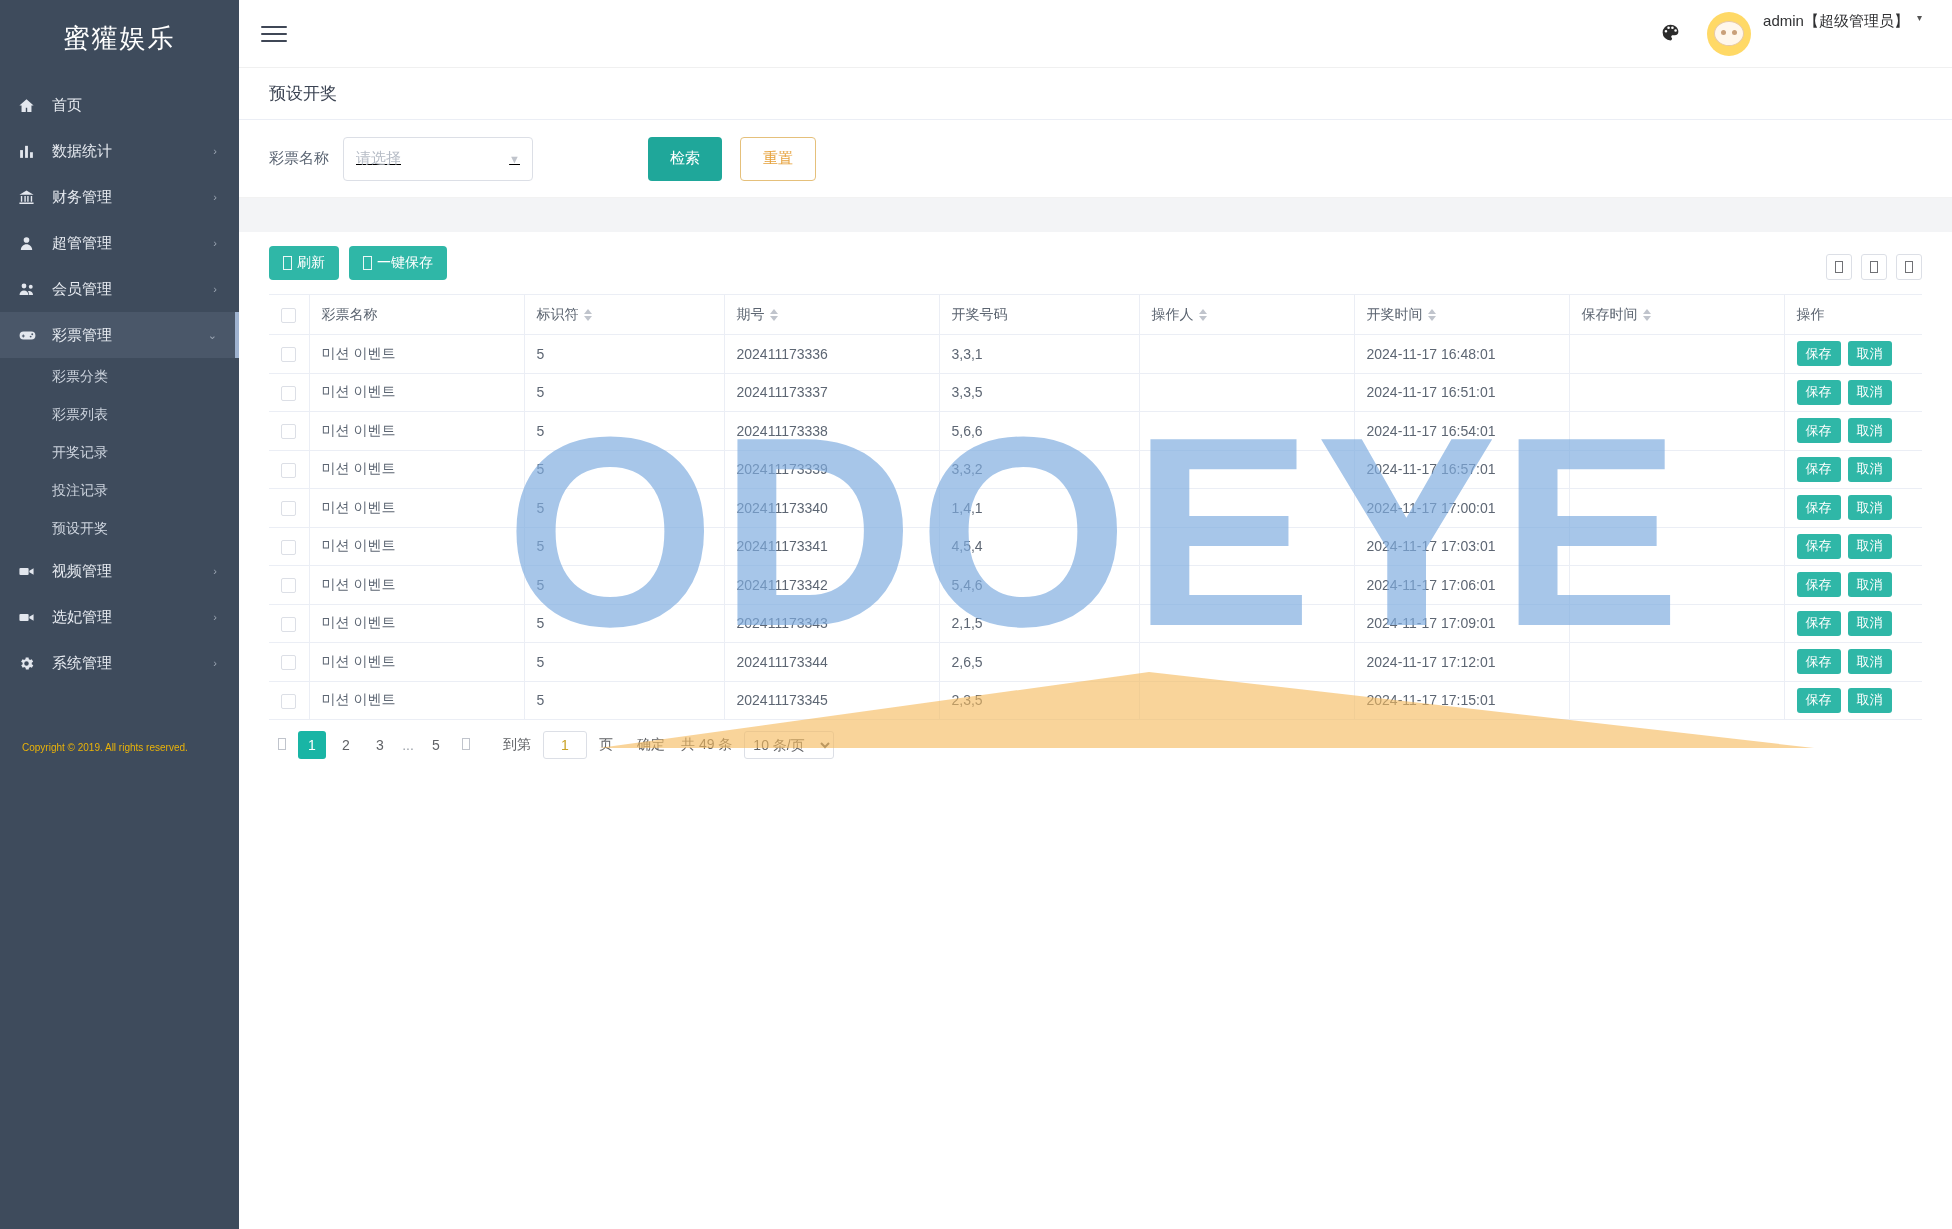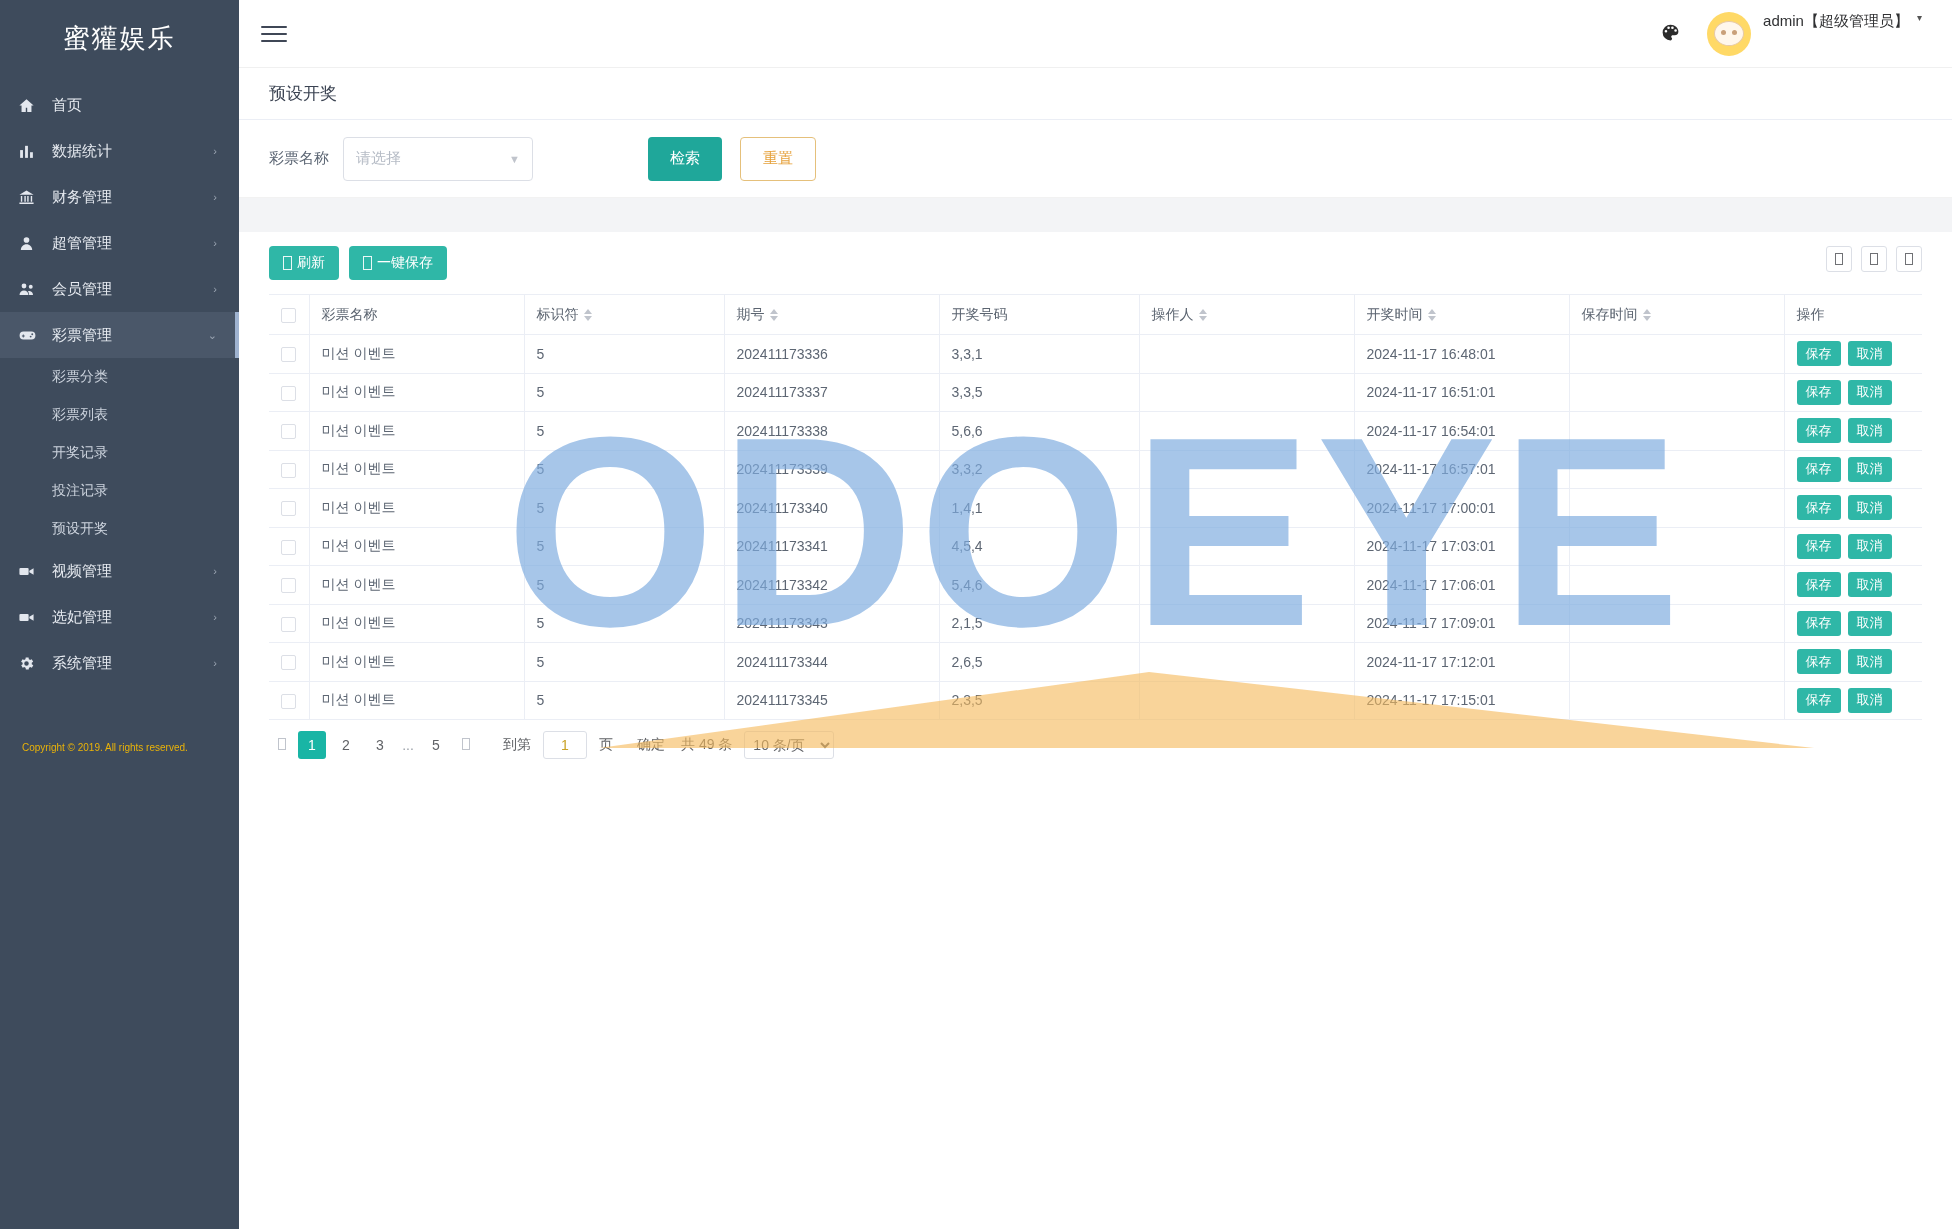--- a/index.html
+++ b/index.html
@@ -89,21 +89,21 @@
   }
   .page-head .title { font-size: 17px; color: #3b4352; }
 
   .filter-bar {
     height: 78px; background: #fff; display: flex; align-items: center;
     padding-left: 30px; border-bottom: 1px solid #f2f2f2;
   }
   .filter-label { font-size: 15px; color: #5a6472; margin-right: 14px; }
   .select-box {
     width: 190px; height: 44px; border: 1px solid #dcdfe6; border-radius: 4px;
-    display: flex; align-items: center; padding: 0 12px; background: #fff; cursor: pointer;
+    display: flex; align-items: center; padding: 0 12px; background: #fff; cursor: pointer; text-decoration: underline;
   }
   .select-box .ph { flex: 1 1 auto; color: #b6bcc6; font-size: 15px; }
   .select-box .arr { color: #c0c4cc; font-size: 11px; }
   .btn {
     border: none; border-radius: 4px; cursor: pointer; font-size: 15px;
     font-family: inherit;
   }
   .btn-search {
     background: #1fa79a; color: #fff; height: 44px; padding: 0 22px; margin-left: 115px;
   }
@@ -111,21 +111,21 @@
     background: #fff; color: #e6a23c; border: 1px solid #e5c07b; height: 44px;
     padding: 0 22px; margin-left: 18px;
   }
 
   .content-gap { height: 34px; background: #f3f4f6; }
 
   .panel {
     margin: 0 30px; background: #fff; position: relative;
   }
   .panel-toolbar {
-    display: flex; align-items: flex-start; padding: 14px 0 14px 0; font-family: Liberation Serif, serif;
+    display: flex; align-items: flex-end; padding: 14px 0 14px 0; font-family: Liberation Serif, serif;
   }
   .btn-teal {
     background: #2fb7a7; color: #fff; height: 34px; padding: 0 14px; border-radius: 4px;
     font-size: 14px; margin-right: 10px; display: inline-flex; align-items: center;
   }
   .tofu {
     display: inline-block; width: 9px; height: 14px; border: 1px solid currentColor;
     margin-right: 5px; opacity: .9;
   }
   .toolbar-spacer { flex: 1 1 auto; }

